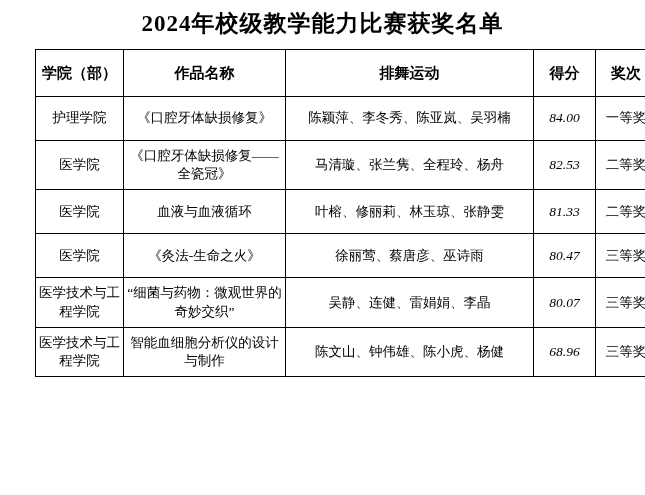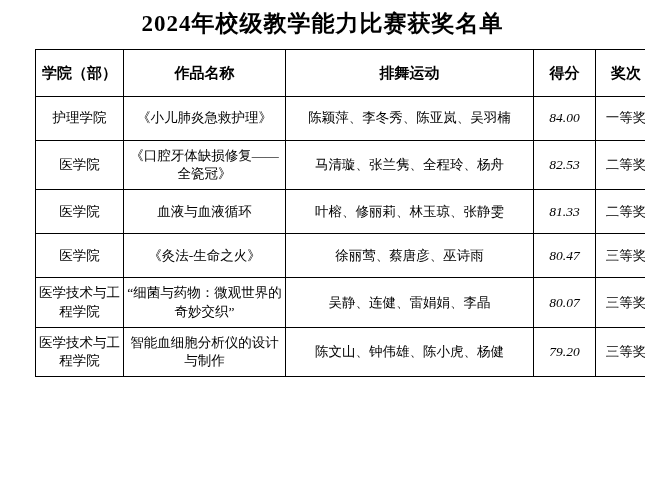--- a/index.html
+++ b/index.html
@@ -87,21 +87,21 @@
           <th>学院（部）</th>
           <th>作品名称</th>
           <th>排舞运动</th>
           <th>得分</th>
           <th>奖次</th>
         </tr>
       </thead>
       <tbody>
         <tr>
           <td>护理学院</td>
-          <td>《小儿肺炎急救护理》</td>
+          <td>《口腔牙体缺损修复》</td>
           <td>陈颖萍、李冬秀、陈亚岚、吴羽楠</td>
           <td class="score-cell">84.00</td>
           <td>一等奖</td>
         </tr>
         <tr>
           <td>医学院</td>
           <td>《口腔牙体缺损修复——全瓷冠》</td>
           <td>马清璇、张兰隽、全程玲、杨舟</td>
           <td class="score-cell">82.53</td>
           <td>二等奖</td>
@@ -124,20 +124,20 @@
           <td>医学技术与工程学院</td>
           <td>“细菌与药物：微观世界的奇妙交织”</td>
           <td>吴静、连健、雷娟娟、李晶</td>
           <td class="score-cell">80.07</td>
           <td>三等奖</td>
         </tr>
         <tr>
           <td>医学技术与工程学院</td>
           <td>智能血细胞分析仪的设计与制作</td>
           <td>陈文山、钟伟雄、陈小虎、杨健</td>
-          <td class="score-cell">79.20</td>
+          <td class="score-cell">68.96</td>
           <td>三等奖</td>
         </tr>
       </tbody>
     </table>
   </div>
 
 </div>
 
 </body></html>

